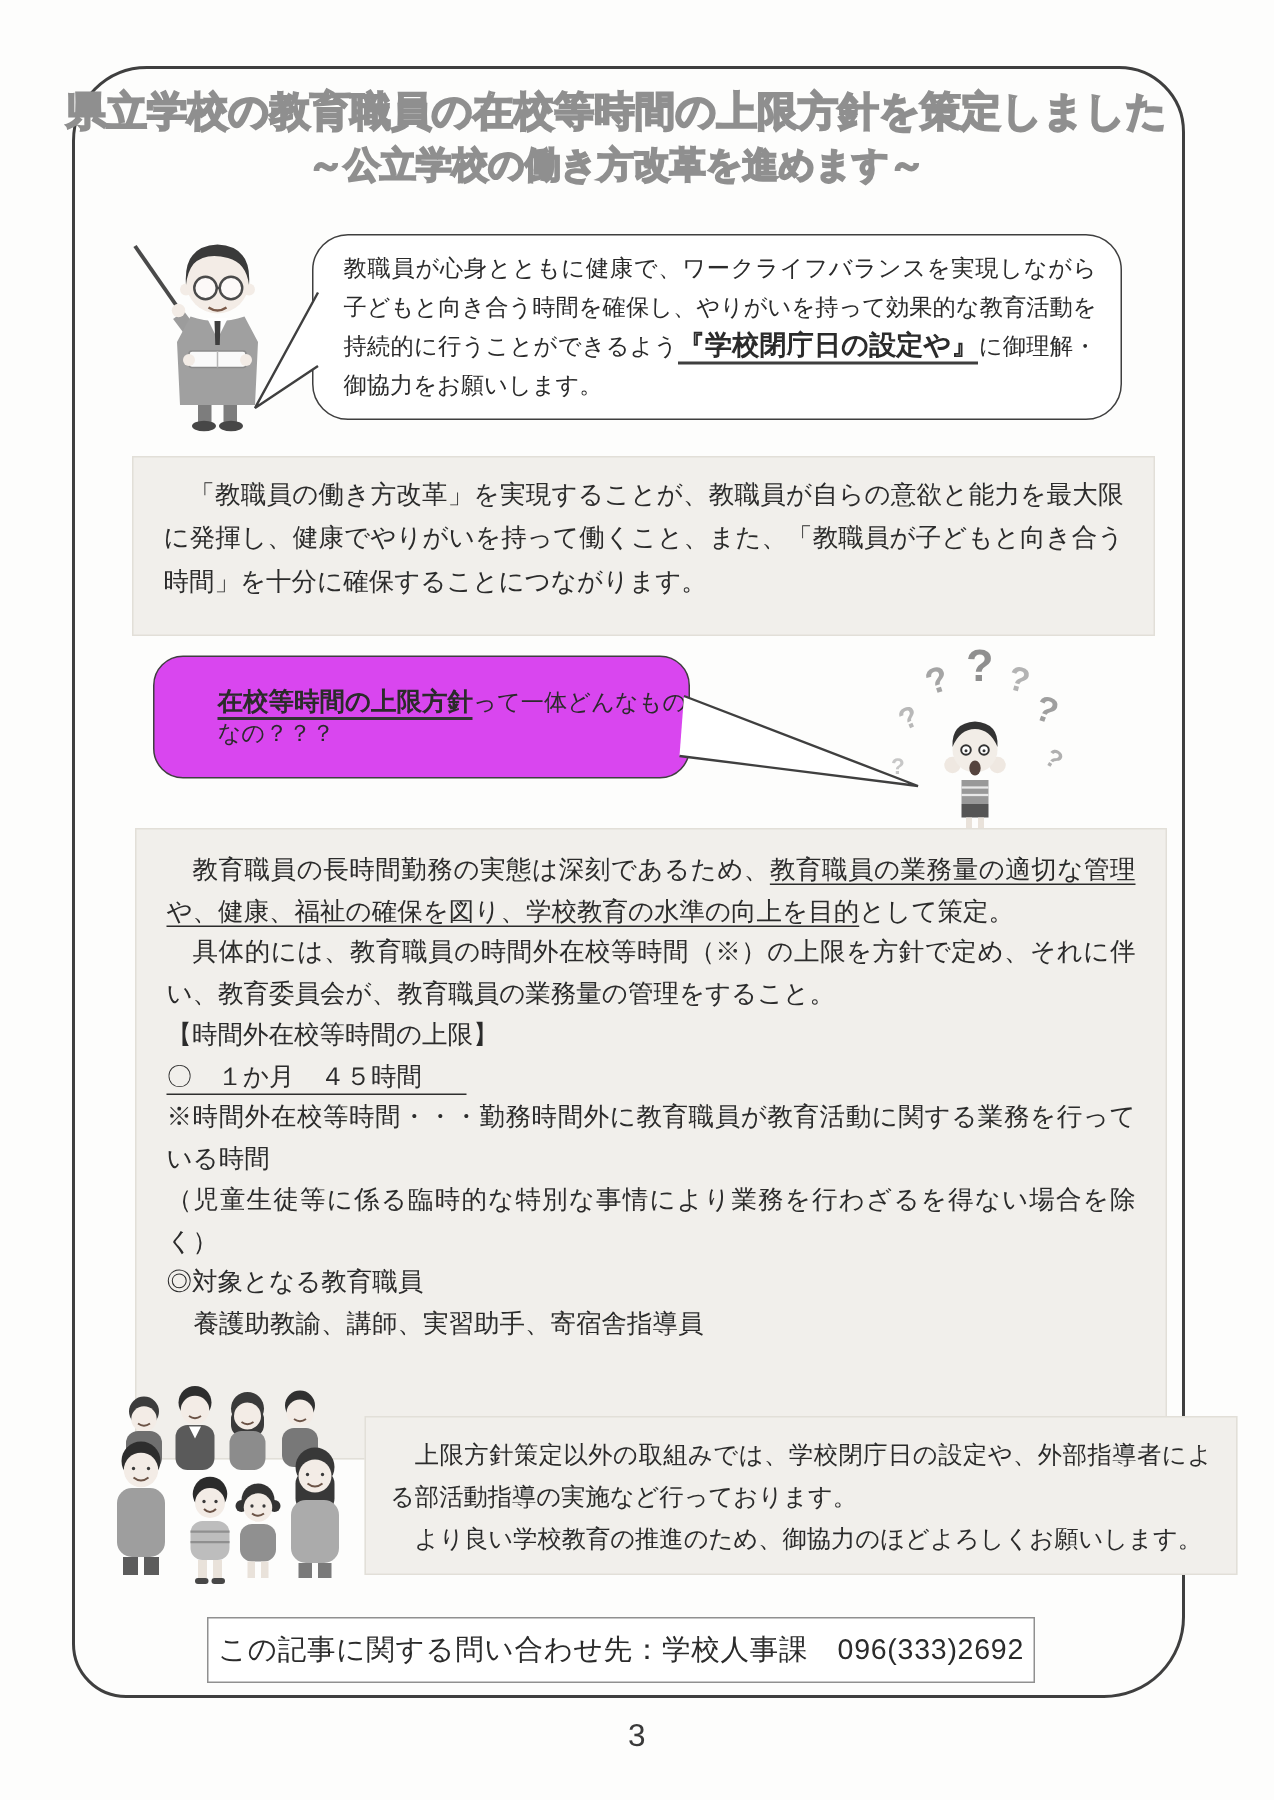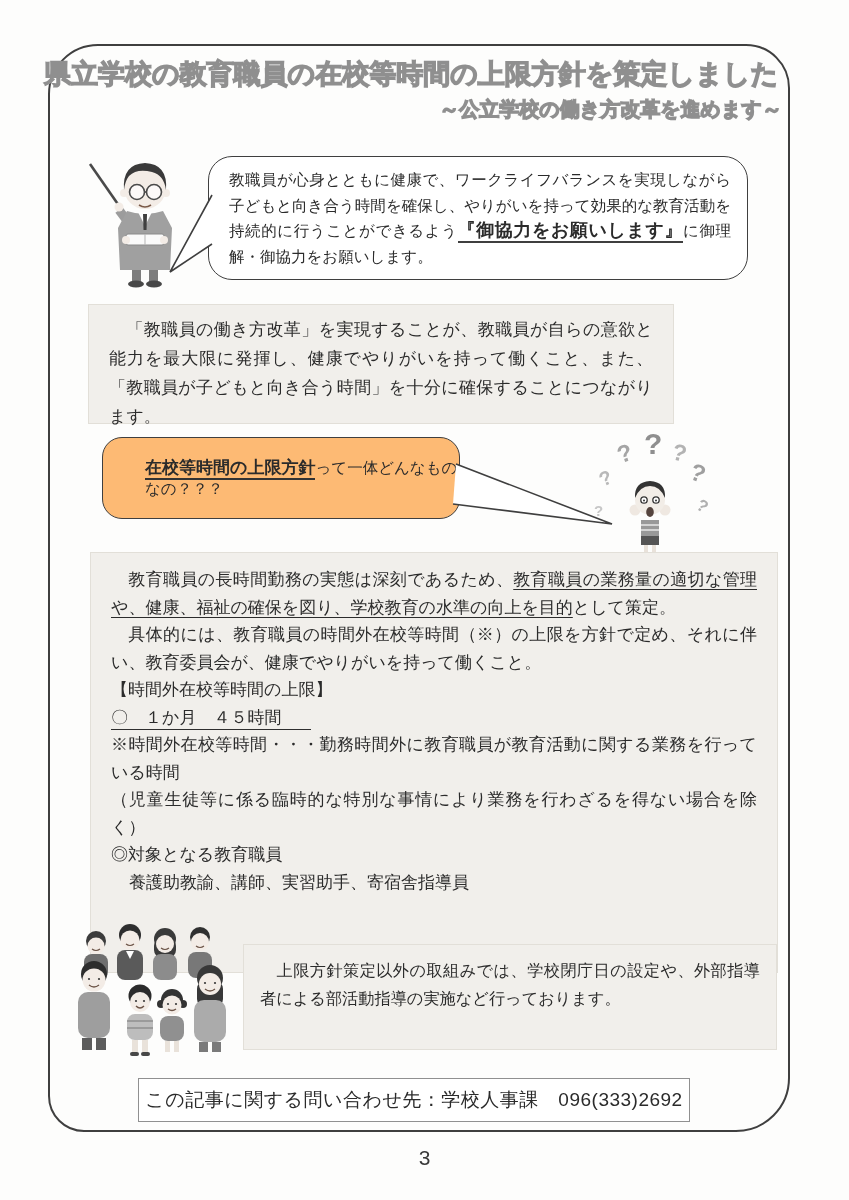--- a/index.html
+++ b/index.html
@@ -10,48 +10,48 @@
   }
   .border-frame{
     position:absolute;left:48px;top:44px;width:738px;height:1084px;
     border:2px solid #3f3f3f;border-radius:50px 44px 54px 36px;
     background:transparent;
   }
   
   .title{position:absolute;left:40px;top:58px;width:742px;text-align:center;
     font-weight:bold;color:#ffffff;-webkit-text-stroke:1.3px #8f8f8f;line-height:1.2;}
   .title .l1{display:block;font-size:27px;}
-  .title .l2{display:block;font-size:20px;margin-top:7px;text-align:right;}
+  .title .l2{display:block;font-size:24px;margin-top:7px;}
   
   .teacher-bubble{
     position:absolute;left:208px;top:156px;width:540px;height:124px;background:#fff;
     border:1.6px solid #3f3f3f;border-radius:24px;box-sizing:border-box;
     padding:10px 16px 8px 20px;font-size:15.5px;line-height:25.5px;text-align:justify;
   }
   .tb-tail{position:absolute;left:166px;top:192px;width:48px;height:86px;}
   .hl-work-reform{font-weight:bold;font-size:18px;border-bottom:2px solid #3f3f3f;padding-bottom:1px;}
   .question-bubble{
-    position:absolute;left:102px;top:437px;width:358px;height:82px;background:#fdba74;
+    position:absolute;left:102px;top:437px;width:358px;height:82px;background:#d946ef;
     border:1.6px solid #3f3f3f;border-radius:20px;box-sizing:border-box;
     display:flex;align-items:center;padding-left:42px;font-size:15.5px;
   }
   .hl-policy{font-weight:bold;font-size:17px;border-bottom:2px solid #333;padding-bottom:1px;}
   .qb-tail{position:absolute;left:448px;top:458px;width:172px;height:72px;}
   
   .graybox{background:#f1efeb;border:1px solid #e2dfd8;box-sizing:border-box;position:absolute;}
-  .intro-box{left:88px;top:304px;width:586px;height:120px;padding:10px 20px;font-size:17px;line-height:29px;text-align:justify;}
+  .intro-box{left:88px;top:304px;width:682px;height:120px;padding:10px 20px;font-size:17px;line-height:29px;text-align:justify;}
   .policy-box{left:90px;top:552px;width:688px;height:421px;padding:13px 20px 0 20px;}
   .policy-box p{margin:0;font-size:17px;line-height:27.5px;text-align:justify;}
   .p-underline{text-decoration:underline;text-underline-offset:4px;text-decoration-thickness:1px;}
   .p-heading{font-weight:normal;font-size:18px;line-height:30px;margin-top:3px;}
   .p-limit{font-size:19.5px;line-height:33px;}
   .p-limit span{border-bottom:1.6px solid #2e2e2e;padding-right:30px;padding-bottom:2px;}
   .p-note{font-size:15.2px;line-height:26.5px;}
   .p-target{padding-left:18px;}
-  .other-box{left:243px;top:944px;width:534px;height:106px;padding:11px 16px;font-size:16.2px;line-height:28px;text-align:justify;}
+  .other-box{left:243px;top:944px;width:582px;height:106px;padding:11px 16px;font-size:16.2px;line-height:28px;text-align:justify;}
   .other-box p{margin:0;}
   
   .contact-box{
     position:absolute;left:138px;top:1078px;width:550px;height:42px;background:#fff;
     border:1.5px solid #909090;display:flex;align-items:center;justify-content:center;
     font-size:19px;letter-spacing:0.5px;text-align:right;
   }
   .page-number{position:absolute;left:0;right:0;top:1146px;text-align:center;font-size:21px;color:#3a3a3a;}
   
   .teacher-illo{position:absolute;left:82px;top:150px;width:126px;height:140px;}
@@ -90,21 +90,21 @@
     <line x1="63" y1="84" x2="63" y2="95" stroke="#b5b5b5" stroke-width="1"></line>
     <circle cx="44" cy="90" r="4" fill="#f3ece6"></circle>
     <circle cx="82" cy="90" r="4" fill="#f3ece6"></circle>
     <rect x="50" y="120" width="9" height="12" fill="#7d7d7d"></rect>
     <rect x="67" y="120" width="9" height="12" fill="#7d7d7d"></rect>
     <ellipse cx="54" cy="134" rx="8" ry="3.5" fill="#474747"></ellipse>
     <ellipse cx="72" cy="134" rx="8" ry="3.5" fill="#474747"></ellipse>
   </svg>
 
   <div class="teacher-bubble">
-    <span>教職員が心身とともに健康で、ワークライフバランスを実現しながら子どもと向き合う時間を確保し、やりがいを持って効果的な教育活動を持続的に行うことができるよう</span><span class="hl-work-reform">『御協力をお願いします』</span><span>に御理解・御協力をお願いします。</span>
+    <span>教職員が心身とともに健康で、ワークライフバランスを実現しながら子どもと向き合う時間を確保し、やりがいを持って効果的な教育活動を持続的に行うことができるよう</span><span class="hl-work-reform">『学校閉庁日の設定や』</span><span>に御理解・御協力をお願いします。</span>
   </div>
   <svg class="tb-tail" viewBox="0 0 48 86">
     <path d="M46,3 L4,80 L46,52" fill="#ffffff" stroke="#3f3f3f" stroke-width="1.6"></path>
   </svg>
 
   <div class="graybox intro-box">
     <span>　「教職員の働き方改革」を実現することが、教職員が自らの意欲と能力を最大限に発揮し、健康でやりがいを持って働くこと、また、「教職員が子どもと向き合う時間」を十分に確保することにつながります。</span>
   </div>
 
   <div class="question-bubble">
@@ -138,21 +138,21 @@
     <line x1="55" y1="106" x2="73" y2="106" stroke="#e8e8e8" stroke-width="1.5"></line>
     <rect x="55" y="112" width="18" height="9" fill="#555555"></rect>
     <rect x="58" y="121" width="4" height="9" fill="#e9e2da"></rect>
     <rect x="66" y="121" width="4" height="9" fill="#e9e2da"></rect>
     <rect x="56" y="130" width="7" height="3.5" rx="1.5" fill="#444444"></rect>
     <rect x="65" y="130" width="7" height="3.5" rx="1.5" fill="#444444"></rect>
   </svg>
 
   <div class="graybox policy-box">
     <p><span>　教育職員の長時間勤務の実態は深刻であるため、</span><span class="p-underline">教育職員の業務量の適切な管理や、健康、福祉の確保を図り、学校教育の水準の向上を目的</span><span>として策定。</span></p>
-    <p>　具体的には、教育職員の時間外在校等時間（※）の上限を方針で定め、それに伴い、教育委員会が、健康でやりがいを持って働くこと。</p>
+    <p>　具体的には、教育職員の時間外在校等時間（※）の上限を方針で定め、それに伴い、教育委員会が、教育職員の業務量の管理をすること。</p>
     <p class="p-heading">【時間外在校等時間の上限】</p>
     <p class="p-limit"><span>〇　１か月　４５時間</span></p>
     <p class="p-note">※時間外在校等時間・・・勤務時間外に教育職員が教育活動に関する業務を行っている時間</p>
     <p class="p-note">（児童生徒等に係る臨時的な特別な事情により業務を行わざるを得ない場合を除く）</p>
     <p class="p-heading">◎対象となる教育職員</p>
     <p class="p-target">養護助教諭、講師、実習助手、寄宿舎指導員</p>
   </div>
 
   <svg class="family-illo" viewBox="0 0 174 150">
 
@@ -227,20 +227,21 @@
       <circle cx="104" cy="86" r="1.1" fill="#3a3a3a"></circle>
         <circle cx="112" cy="86" r="1.1" fill="#3a3a3a"></circle>
       <path d="M104,91 Q108,94 112,91" stroke="#6b5346" stroke-width="1.3" fill="none"></path>
       <rect x="101" y="123" width="5" height="11" fill="#e9e2da"></rect>
         <rect x="110" y="123" width="5" height="11" fill="#e9e2da"></rect>
     </g>
   </svg>
 
   <div class="graybox other-box">
     <p>　上限方針策定以外の取組みでは、学校閉庁日の設定や、外部指導者による部活動指導の実施など行っております。</p>
+    <p>　より良い学校教育の推進のため、御協力のほどよろしくお願いします。</p>
   </div>
 
   <div class="contact-box">
     <span>この記事に関する問い合わせ先：学校人事課　096(333)2692</span>
   </div>
 
   <div class="page-number">3</div>
 
 </div>
 

